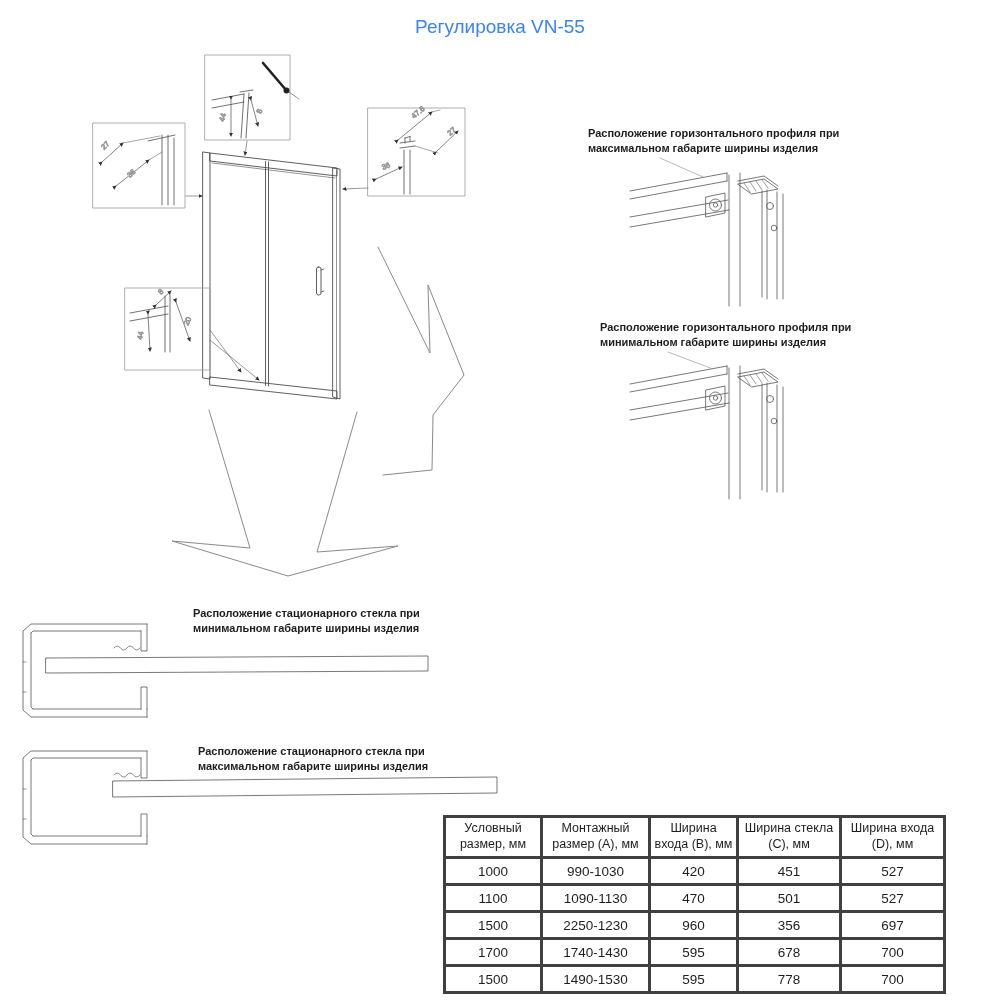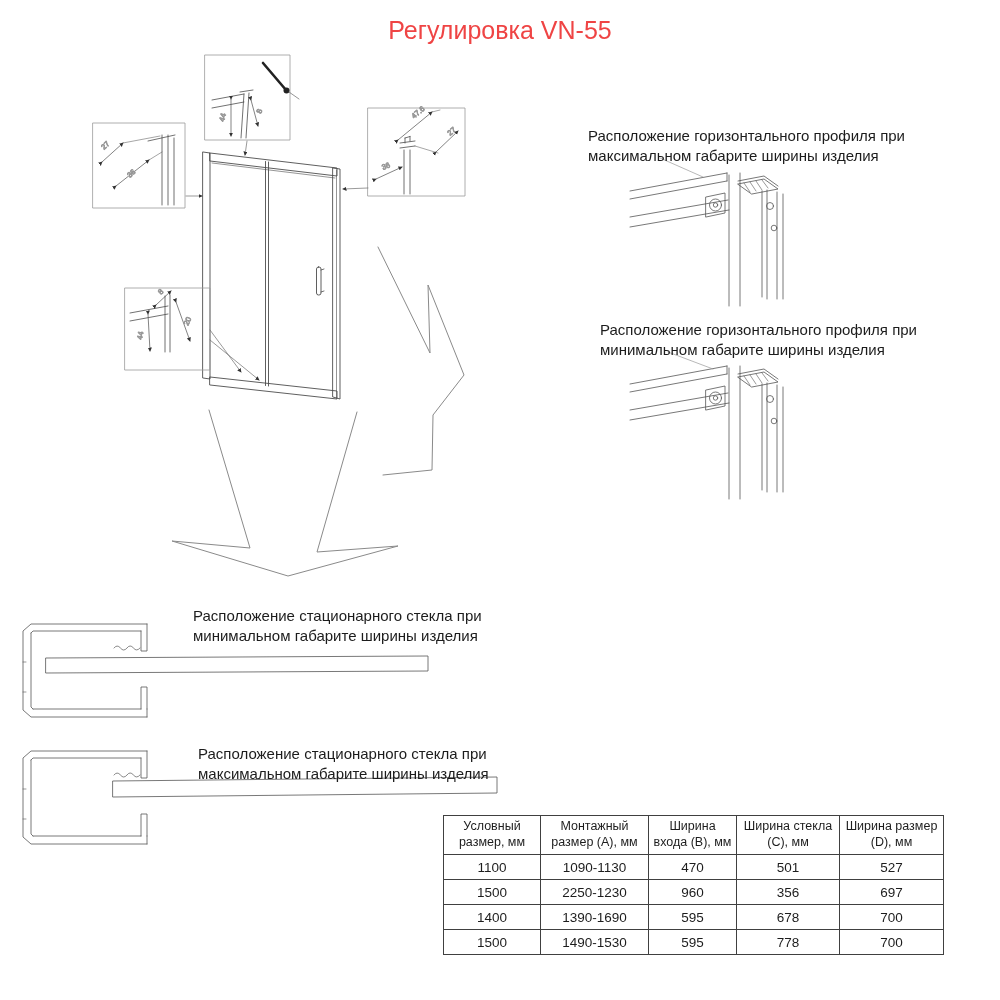--- a/index.html
+++ b/index.html
@@ -1,26 +1,26 @@
 <!DOCTYPE html>
 <html><head>
 <meta charset="utf-8">
 <style>
   html,body{margin:0;padding:0;background:#fff;}
   #page{position:relative;width:1000px;height:1000px;background:#ffffff;overflow:hidden;
         font-family:"Liberation Sans",sans-serif;color:#111;}
   #art{position:absolute;left:0;top:0;width:1000px;height:1000px;}
   .title{position:absolute;left:0;top:16px;width:1000px;text-align:center;
-         font-size:25px;font-weight:400;color:#ef4444;}
-  .ann{position:absolute;font-size:15px;font-weight:normal;line-height:1.32;color:#1c1c1c;}
+         font-size:19px;font-weight:400;color:#3b82f6;}
+  .ann{position:absolute;font-size:11px;font-weight:bold;line-height:1.32;color:#1c1c1c;}
   .ann div{white-space:nowrap;}
   
   .spec-table{position:absolute;left:443px;top:815px;border-collapse:collapse;
               font-size:13.5px;color:#1d1d1d;table-layout:fixed;}
-  .spec-table th,.spec-table td{border:1px solid #404040;text-align:center;
+  .spec-table th,.spec-table td{border:3px solid #404040;text-align:center;
               vertical-align:middle;padding:1px 2px;font-weight:400;}
   .spec-table th{height:36px;font-size:12.5px;line-height:1.25;}
   .spec-table td{height:22px;}
   .c0{width:97px;}.c1{width:108px;}.c2{width:88px;}.c3{width:103px;}.c4{width:104px;}
   svg text{font-family:"Liberation Sans",sans-serif;fill:#222;}
 </style>
 </head>
 <body>
 
 <div id="page">
@@ -190,41 +190,48 @@
         <col class="c2">
         <col class="c3">
         <col class="c4">
     </colgroup>
     <thead>
       <tr>
         <th>Условный размер, мм</th>
         <th>Монтажный размер (A), мм</th>
         <th>Ширина входа (B), мм</th>
         <th>Ширина стекла (C), мм</th>
-        <th>Ширина размер (D), мм</th>
+        <th>Ширина входа (D), мм</th>
       </tr>
     </thead>
     <tbody>
+      <tr>
+        <td>1000</td>
+        <td>990-1030</td>
+        <td>420</td>
+        <td>451</td>
+        <td>527</td>
+      </tr>
       <tr>
         <td>1100</td>
         <td>1090-1130</td>
         <td>470</td>
         <td>501</td>
         <td>527</td>
       </tr>
       <tr>
         <td>1500</td>
         <td>2250-1230</td>
         <td>960</td>
         <td>356</td>
         <td>697</td>
       </tr>
       <tr>
-        <td>1400</td>
-        <td>1390-1690</td>
+        <td>1700</td>
+        <td>1740-1430</td>
         <td>595</td>
         <td>678</td>
         <td>700</td>
       </tr>
       <tr>
         <td>1500</td>
         <td>1490-1530</td>
         <td>595</td>
         <td>778</td>
         <td>700</td>

